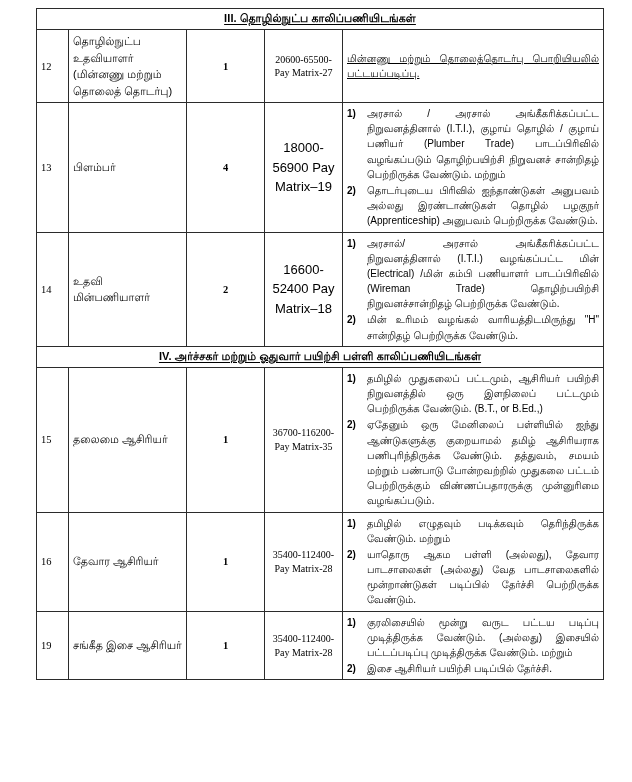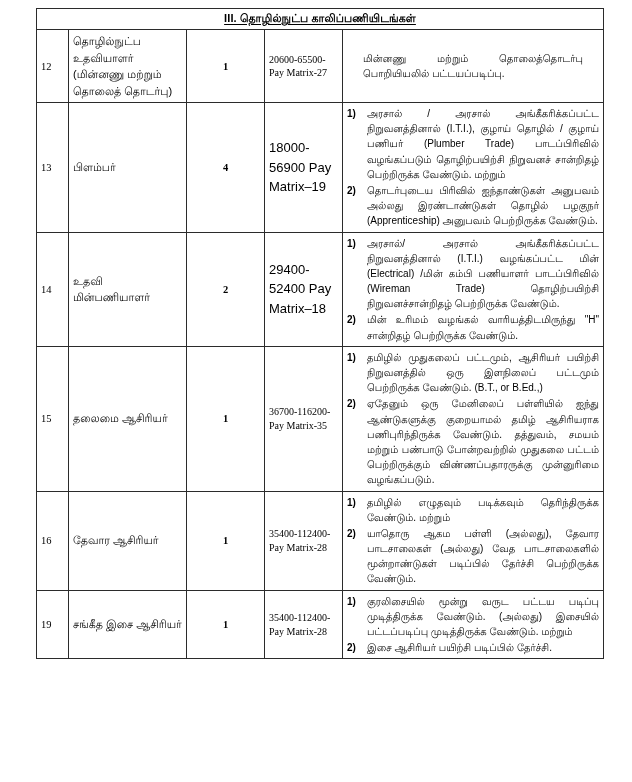--- a/index.html
+++ b/index.html
@@ -67,21 +67,21 @@
     padding-left: 6px;
     padding-right: 3px;
   }
   .cell-count {
     text-align: center;
     font-size: 10.5px;
     font-weight: bold;
     font-family: "Liberation Serif", "DejaVu Serif", serif;
   }
   .cell-pay {
-    text-align: left;
+    text-align: center;
     font-size: 10px;
     line-height: 1.35;
     font-family: "Liberation Serif", "DejaVu Serif", serif;
   }
   .cell-pay.sans {
     font-family: "Liberation Sans", "DejaVu Sans", sans-serif;
     font-size: 13px;
     line-height: 1.5;
   }
   .cell-qual {
@@ -113,23 +113,24 @@
     left: 0;
     top: 0;
     font-weight: bold;
     font-size: 10px;
   }
   ol.qual-list > li:last-child {
     margin-bottom: 0;
   }
 
   .qual-para {
-    margin: 16px;
+    margin: 0;
     text-align: justify;
     text-justify: inter-word;
+    text-decoration: underline;
   }
 </style>
 </head>
 <body>
 
 <div class="page">
   <table class="vacancy-table">
     <colgroup>
       <col class="c-sno">
       <col class="c-post">
@@ -171,35 +172,40 @@
               <span>தொடர்புடைய பிரிவில் ஐந்தாண்டுகள் அனுபவம் அல்லது இரண்டாண்டுகள் தொழில் பழகுநர் (Apprenticeship) அனுபவம் பெற்றிருக்க வேண்டும்.</span>
             </li>
           </ol>
         </td>
       </tr>
 
       <tr>
         <td class="cell-sno">14</td>
         <td class="cell-post">உதவி மின்பணியாளர்</td>
         <td class="cell-count">2</td>
-        <td class="cell-pay sans">29400-52400 Pay Matrix–18</td>
+        <td class="cell-pay sans">16600-52400 Pay Matrix–18</td>
         <td class="cell-qual">
           <ol class="qual-list">
             <li>
               <span class="marker">1)</span>
               <span>அரசால்/ அரசால் அங்கீகரிக்கப்பட்ட நிறுவனத்தினால் (I.T.I.) வழங்கப்பட்ட மின் (Electrical) /மின் கம்பி பணியாளர் பாடப்பிரிவில் (Wireman Trade) தொழிற்பயிற்சி நிறுவனச்சான்றிதழ் பெற்றிருக்க வேண்டும்.</span>
             </li>
             <li>
               <span class="marker">2)</span>
               <span>மின் உரிமம் வழங்கல் வாரியத்திடமிருந்து "H" சான்றிதழ் பெற்றிருக்க வேண்டும்.</span>
             </li>
           </ol>
         </td>
       </tr>
 
+      <tr>
+        <td class="section-head" colspan="5">
+          <span class="section-head-text">IV. அர்ச்சகர் மற்றும் ஓதுவார் பயிற்சி பள்ளி காலிப்பணியிடங்கள்</span>
+        </td>
+      </tr>
 
       <tr>
         <td class="cell-sno">15</td>
         <td class="cell-post">தலைமை ஆசிரியர்</td>
         <td class="cell-count">1</td>
         <td class="cell-pay">36700-116200-Pay Matrix-35</td>
         <td class="cell-qual">
           <ol class="qual-list">
             <li>
               <span class="marker">1)</span>

